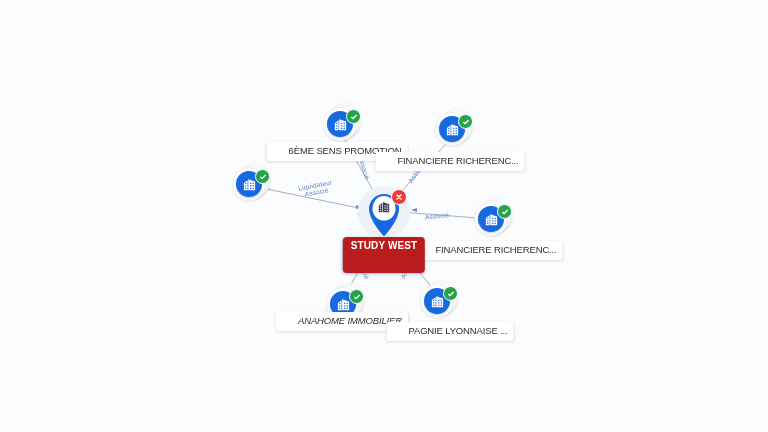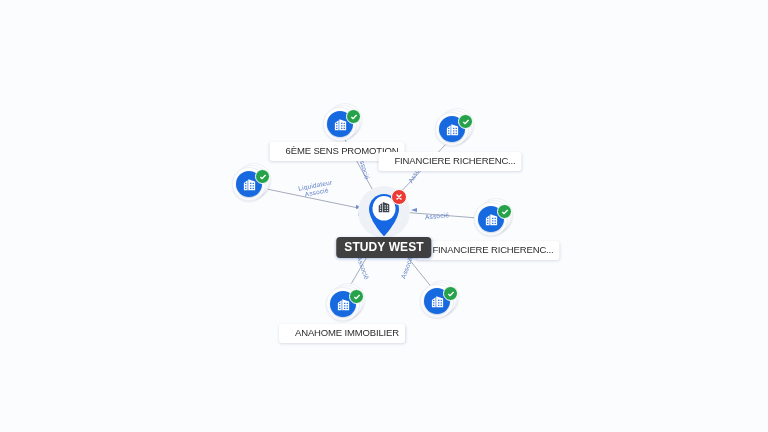--- a/index.html
+++ b/index.html
@@ -140,33 +140,33 @@
 
   
   .label {
     position: absolute;
     white-space: nowrap;
     background: #ffffff;
     color: #2c2c2c;
     font-size: 9.5px;
     letter-spacing: -0.15px;
     line-height: 1;
-    padding: 4px 6px 5px 16px;
+    padding: 4px 6px 5px 22px;
     border-radius: 3px;
     box-shadow: 0 1px 3px rgba(30,50,95,0.16);
     transform: translateX(-50%);
   }
   .label.focus-label {
-    background: #404040;
+    background: #b91c1c;
     color: #ffffff;
     font-weight: bold;
-    font-size: 12px;
+    font-size: 10px;
     letter-spacing: 0.1px;
     border-radius: 4px;
-    padding: 4px 8px 5px 8px;
+    padding: 4px 8px 22px 8px;
     box-shadow: 0 1px 3px rgba(18,70,160,0.35);
     z-index: 8;
   }
 
   
   .edge-label {
     position: absolute;
     color: #5f7fc7;
     font-size: 6.5px;
     letter-spacing: 0.2px;
@@ -308,40 +308,41 @@
         <path d="M3 21V9.5l6-4.2V21H3zm2-2h2v-2H5v2zm0-4h2v-2H5v2zm0-4h2V9H5v2z"></path>
         <path d="M10 21V3.5l11 3.6V21H10zm3-2h2v-2h-2v2zm0-4h2v-2h-2v2zm0-4h2V9h-2v2zm4 8h2v-2h-2v2zm0-4h2v-2h-2v2zm0-4h2V9h-2v2z"></path>
       </svg>
     </div>
     <div class="badge-ok">
       <svg width="8" height="8" viewBox="0 0 24 24" fill="none" stroke="#ffffff" stroke-width="4" stroke-linecap="round" stroke-linejoin="round">
         <path d="M5 13l4 4L19 7"></path>
       </svg>
     </div>
   </div>
-  <div class="label" style="left:342px; top:324px;">ANAHOME IMMOBILIER</div>
+  <div class="label" style="left:342px; top:312px;font-style:italic;">ANAHOME IMMOBILIER</div>
 
   <div class="node" style="left:437px; top:301px;">
     <div class="stack">
       <i class="s3"></i>
         <i class="s2"></i>
         <i class="s1"></i>
     </div>
     <div class="sat-disc">
       <svg width="15" height="15" viewBox="0 0 24 24" fill="#ffffff">
         <path d="M3 21V9.5l6-4.2V21H3zm2-2h2v-2H5v2zm0-4h2v-2H5v2zm0-4h2V9H5v2z"></path>
         <path d="M10 21V3.5l11 3.6V21H10zm3-2h2v-2h-2v2zm0-4h2v-2h-2v2zm0-4h2V9h-2v2zm4 8h2v-2h-2v2zm0-4h2v-2h-2v2zm0-4h2V9h-2v2z"></path>
       </svg>
     </div>
     <div class="badge-ok">
       <svg width="8" height="8" viewBox="0 0 24 24" fill="none" stroke="#ffffff" stroke-width="4" stroke-linecap="round" stroke-linejoin="round">
         <path d="M5 13l4 4L19 7"></path>
       </svg>
     </div>
   </div>
+  <div class="label" style="left:450px; top:322px;">PAGNIE LYONNAISE ...</div>
 
   <div class="node" style="left:384px; top:212px;">
     <div class="focus-halo"></div>
     <div class="pin">
       <svg width="34" height="44" viewBox="0 0 34 44">
         <path d="M17 1C8.7 1 2 7.7 2 16c0 10.3 12.4 24.6 13.9 26.3a1.5 1.5 0 0 0 2.2 0C19.6 40.6 32 26.3 32 16 32 7.7 25.3 1 17 1z" fill="#1567e3"></path>
         <circle cx="17" cy="16" r="11.5" fill="#ffffff"></circle>
       </svg>
     </div>
     <div class="pin-core" style="top:-16px;">

